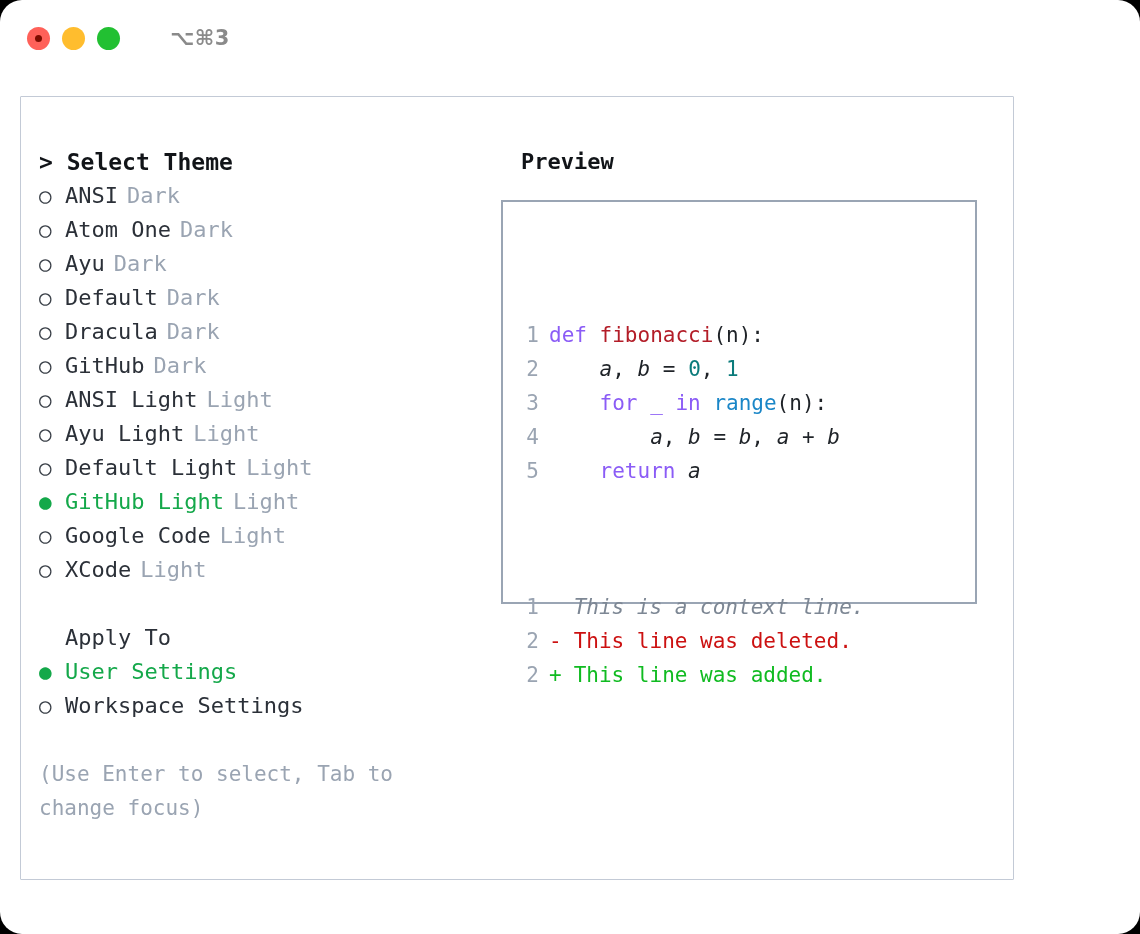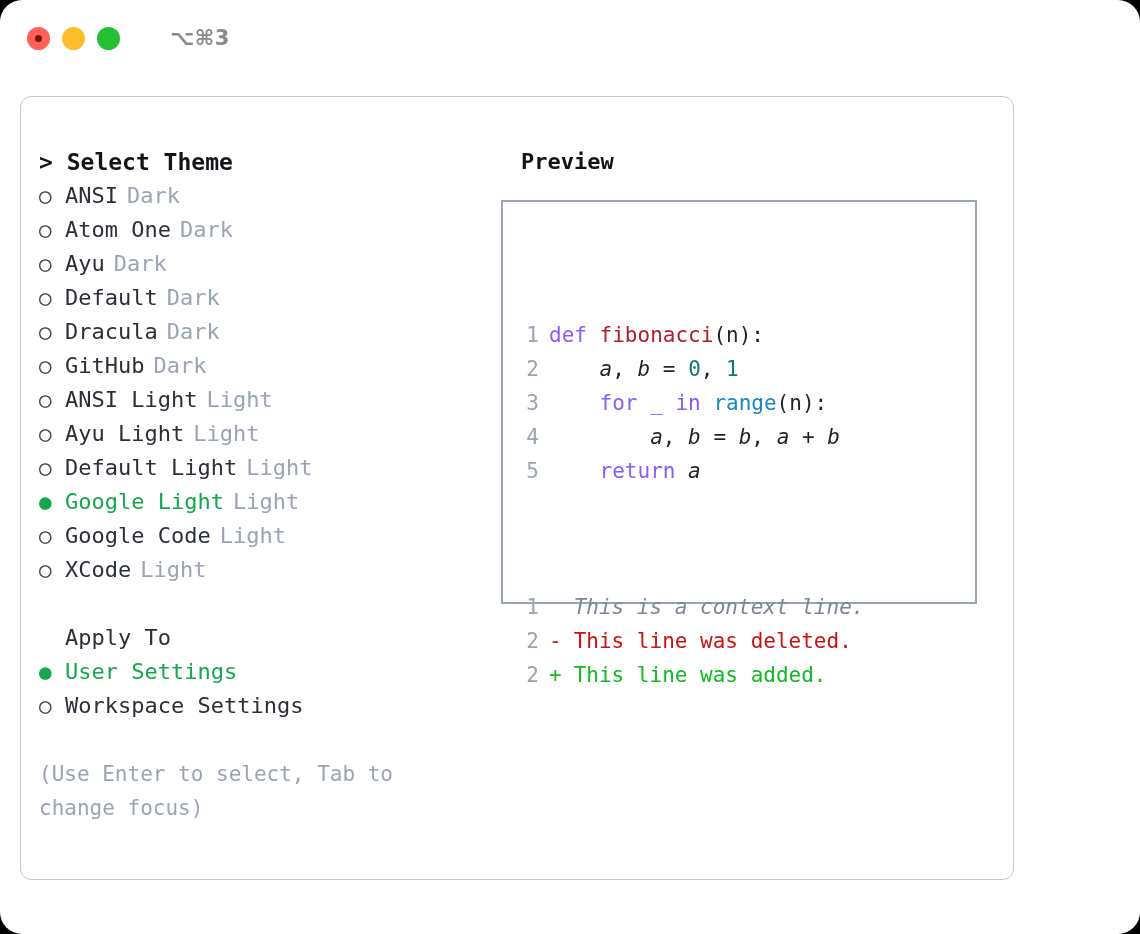--- a/index.html
+++ b/index.html
@@ -69,21 +69,21 @@
   }
 
   
   .panel {
     position: absolute;
     left: 20px;
     top: 96px;
     width: 994px;
     height: 784px;
     border: 1.5px solid #c3cad6;
-    border-radius: 11px;
+    border-radius: 1px;
     box-sizing: border-box;
     background: #ffffff;
   }
 
   .columns {
     position: absolute;
     left: 0; top: 0;
     width: 100%;
     height: 100%;
   }
@@ -221,21 +221,21 @@
         <div class="opt-list" id="theme-list">
             <div class="opt"><span class="bullet">○</span><span class="opt-label">ANSI</span><span class="opt-suffix">Dark</span></div>
             <div class="opt"><span class="bullet">○</span><span class="opt-label">Atom One</span><span class="opt-suffix">Dark</span></div>
             <div class="opt"><span class="bullet">○</span><span class="opt-label">Ayu</span><span class="opt-suffix">Dark</span></div>
             <div class="opt"><span class="bullet">○</span><span class="opt-label">Default</span><span class="opt-suffix">Dark</span></div>
             <div class="opt"><span class="bullet">○</span><span class="opt-label">Dracula</span><span class="opt-suffix">Dark</span></div>
             <div class="opt"><span class="bullet">○</span><span class="opt-label">GitHub</span><span class="opt-suffix">Dark</span></div>
             <div class="opt"><span class="bullet">○</span><span class="opt-label">ANSI Light</span><span class="opt-suffix">Light</span></div>
             <div class="opt"><span class="bullet">○</span><span class="opt-label">Ayu Light</span><span class="opt-suffix">Light</span></div>
             <div class="opt"><span class="bullet">○</span><span class="opt-label">Default Light</span><span class="opt-suffix">Light</span></div>
-            <div class="opt selected"><span class="bullet">●</span><span class="opt-label">Google Light</span><span class="opt-suffix">Light</span></div>
+            <div class="opt selected"><span class="bullet">●</span><span class="opt-label">GitHub Light</span><span class="opt-suffix">Light</span></div>
             <div class="opt"><span class="bullet">○</span><span class="opt-label">Google Code</span><span class="opt-suffix">Light</span></div>
             <div class="opt"><span class="bullet">○</span><span class="opt-label">XCode</span><span class="opt-suffix">Light</span></div>
           </div>
 
         <div class="spacer"></div>
 
         <div class="subhead">
           <span class="bullet">○</span>
           <span class="subhead-label">Apply To</span>
         </div>

